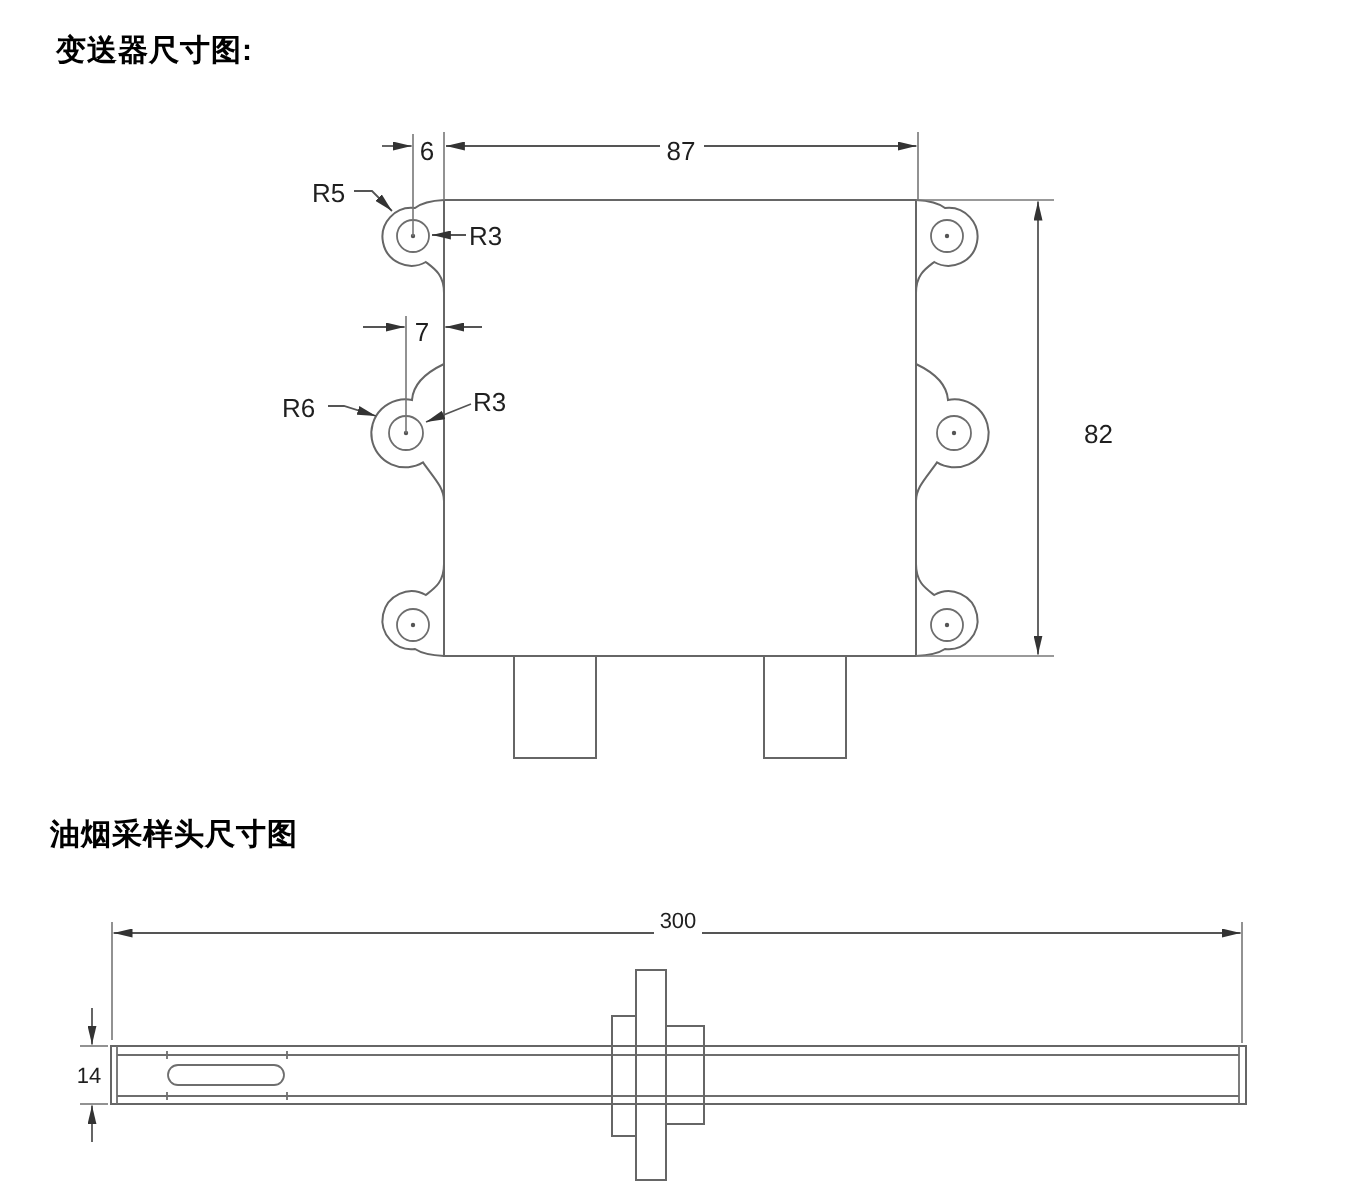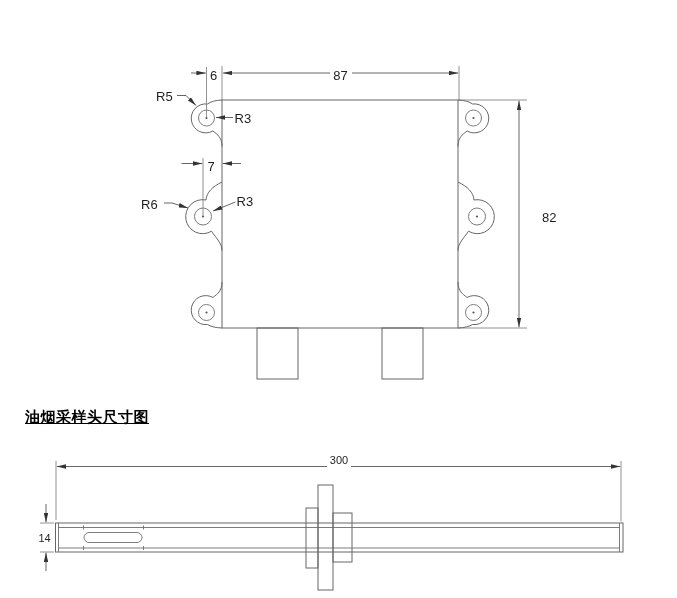--- a/index.html
+++ b/index.html
@@ -5,35 +5,36 @@
   html,body { margin:0; padding:0; background:#fff; }
   #page {
     position:relative; width:677px; height:598px; background:#ffffff;
     font-family:"Liberation Sans", sans-serif; overflow:hidden;
   }
   .sec-title {
     position:absolute; font-size:15px; font-weight:bold; color:#000;
     letter-spacing:0.5px; white-space:nowrap;
   }
   #title-transmitter { left:28px; top:16px; }
-  #title-probe      { left:25px; top:408px;text-decoration:underline; }
+  #title-probe      { left:25px; top:408px; }
   svg { position:absolute; left:0; top:0; }
   .geo  { fill:none; stroke:#666666; stroke-width:1; }
   .geo2 { fill:none; stroke:#6e6e6e; stroke-width:0.9; }
   .ext  { fill:none; stroke:#777777; stroke-width:0.8; }
   .dim  { fill:none; stroke:#555555; stroke-width:0.9; }
   .dimtext    { font-family:"Liberation Sans", sans-serif; font-size:13px; fill:#1f1f1f; }
   .dimtext-sm { font-family:"Liberation Sans", sans-serif; font-size:11px; fill:#1f1f1f; }
   .mid { text-anchor:middle; }
 </style>
 </head>
 <body>
 
 <div id="page">
 
+  <div id="title-transmitter" class="sec-title">变送器尺寸图:</div>
 
   <div id="title-probe" class="sec-title">油烟采样头尺寸图</div>
 
   <svg width="677" height="598" viewBox="0 0 677 598">
     <defs>
       <marker id="arr" orient="auto" markerWidth="11" markerHeight="5" refX="10.5" refY="2.5">
         <path d="M0,0 L10.5,2.5 L0,5 z" fill="#333"></path>
       </marker>
     </defs>
 

